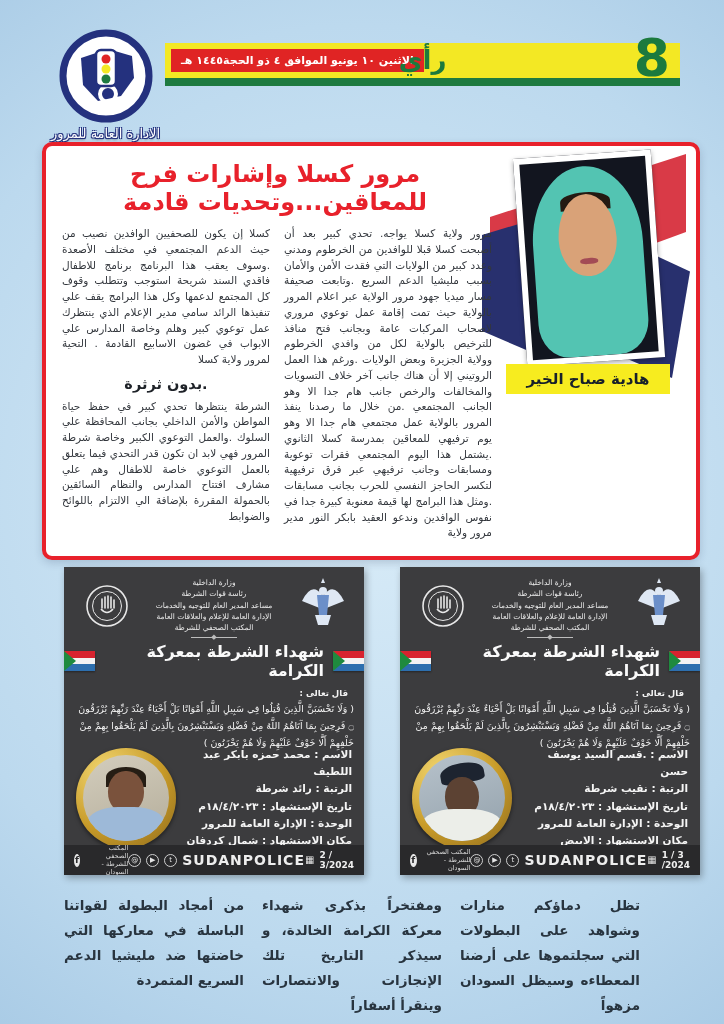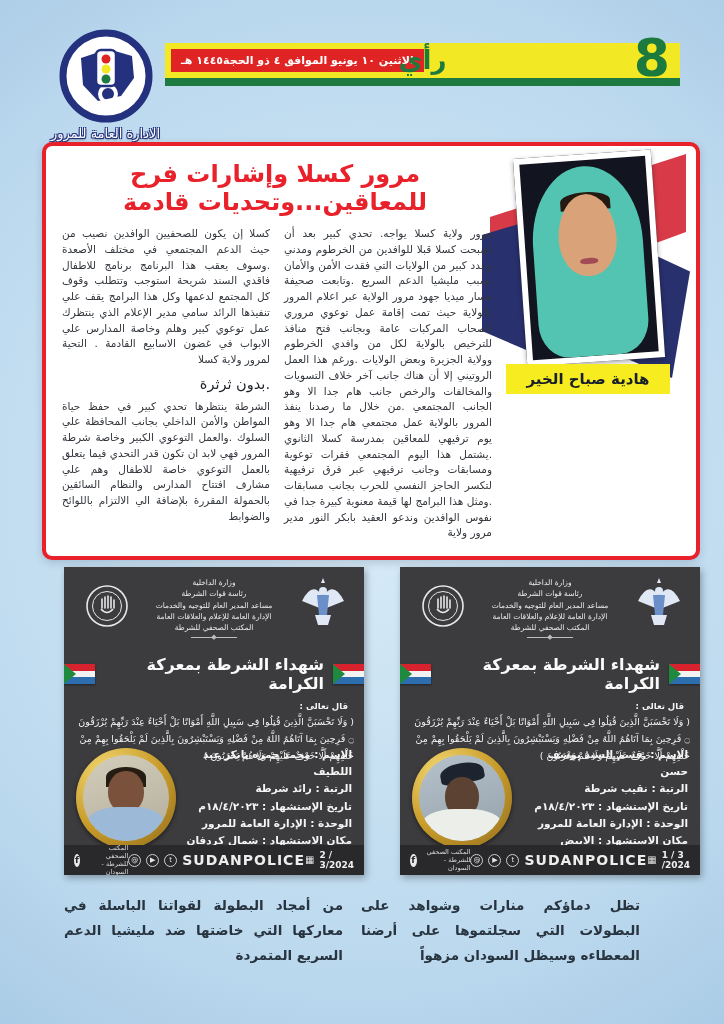--- a/index.html
+++ b/index.html
@@ -72,38 +72,38 @@
   .article-title{
     position:absolute; top:14px; left:18px; width:422px;
     color:#e8212b; font-size:24px; font-weight:bold; text-align:center;
     line-height:1.18; direction:rtl;
   }
   .article-columns{
     position:absolute; top:80px; left:16px; width:430px; bottom:12px;
     display:flex; gap:14px; direction:rtl; overflow:hidden;
   }
   .col{ flex:1; text-align:justify; font-size:10.5px; line-height:1.5; color:#33373d; direction:rtl; }
-  .subhead{ font-weight:normal; font-size:14.5px; color:#1e2228; margin:6px 0 3px; }
+  .subhead{ text-align:center; font-weight:bold; font-size:14.5px; color:#1e2228; margin:6px 0 3px; }
 
   
   .cards-row{
     position:absolute; left:64px; top:567px; width:636px; height:308px;
     display:flex; justify-content:space-between;gap:12px;
   }
   .mcard{
     position:relative; width:300px; height:308px; background:#3c3c3e; color:#fff;
     box-shadow:2px 3px 7px rgba(0,0,0,.3); overflow:hidden;
   }
   .c-header{ margin:10px auto 0; width:190px; text-align:center; font-size:7.5px; line-height:1.5; color:#ececec; direction:rtl; }
   .c-header .hl{ display:block; }
   .c-divider{ width:46px; height:1px; background:#bdbdbd; margin:4px auto 0; position:relative; }
   .c-divider::after{ content:"◆"; position:absolute; left:50%; top:-5px; transform:translateX(-50%); font-size:7px; color:#bdbdbd; }
   .c-emblem-left{ position:absolute; left:20px; top:16px; }
   .c-emblem-right{ position:absolute; right:12px; top:8px; }
-  .c-title-row{ margin-top:17px; display:flex; align-items:center; justify-content:flex-start; gap:9px; direction:rtl; }
+  .c-title-row{ margin-top:4px; display:flex; align-items:center; justify-content:flex-start; gap:9px; direction:rtl; }
   .c-title{ font-size:16px; font-weight:bold; color:#fafafa; }
   .flag{ position:relative; width:31px; height:20px; flex:none;
     background:linear-gradient(180deg,#d8232f 0 33.4%,#f3f3f3 33.4% 66.7%,#2d6fae 66.7% 100%);
     box-shadow:0 1px 2px rgba(0,0,0,.4);
   }
   .flag::before{ content:""; position:absolute; left:0; top:0;
     border-top:10px solid transparent; border-bottom:10px solid transparent; border-left:12px solid #1f8a3e; }
   .c-verse-intro{ margin:8px 16px 0; font-size:8.5px; font-weight:bold; text-align:right; direction:rtl; color:#f2f2f2; }
   .c-verse{ margin:2px 10px 0; font-size:9.5px; line-height:1.8; text-align:right; direction:rtl; color:#f2f2f2; }
   .c-body{ position:absolute; left:0; right:0; top:183px; bottom:30px; display:flex; align-items:center; padding:0 12px; gap:10px; }
@@ -336,16 +336,17 @@
         <div class="f-group">
           <span class="cal-icon">▦</span>
           <span class="posted-date">1 / 3 /2024</span>
         </div>
       </div>
     </div>
   </div>
 
   <div class="tribute">
     <div class="t-col">تظل دماؤكم منارات وشواهد على البطولات التي سجلتموها على أرضنا المعطاءه وسيظل السودان مزهواً</div>
+    <div class="t-col">ومفتخراً بذكرى شهداء معركة الكرامة الخالدة، و سيذكر التاريخ تلك الإنجازات والانتصارات وينقرأ أسفاراً</div>
     <div class="t-col">من أمجاد البطولة لقواتنا الباسلة في معاركها التي خاضتها ضد مليشيا الدعم السريع المتمردة</div>
   </div>
 
 </div>
 
 </body></html>

